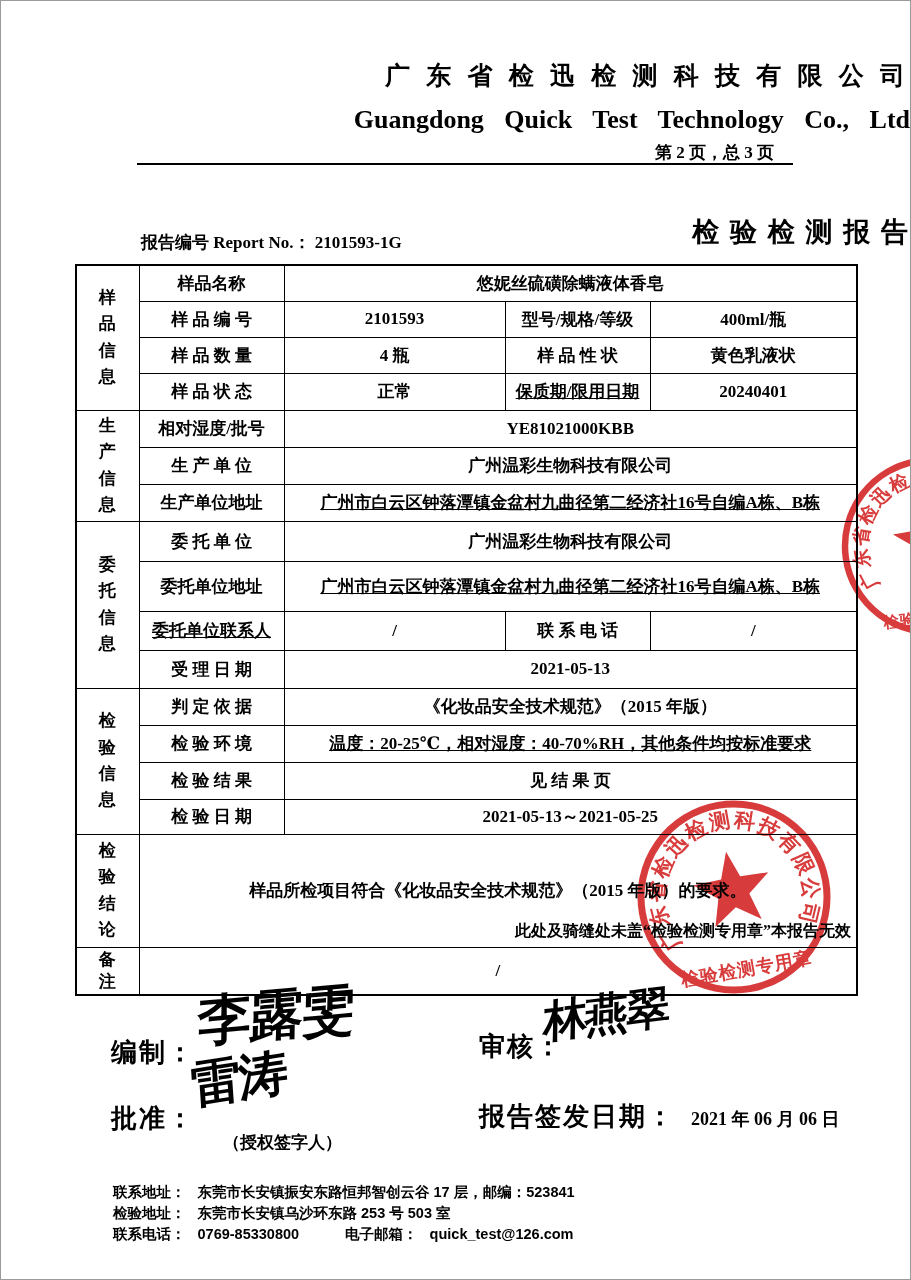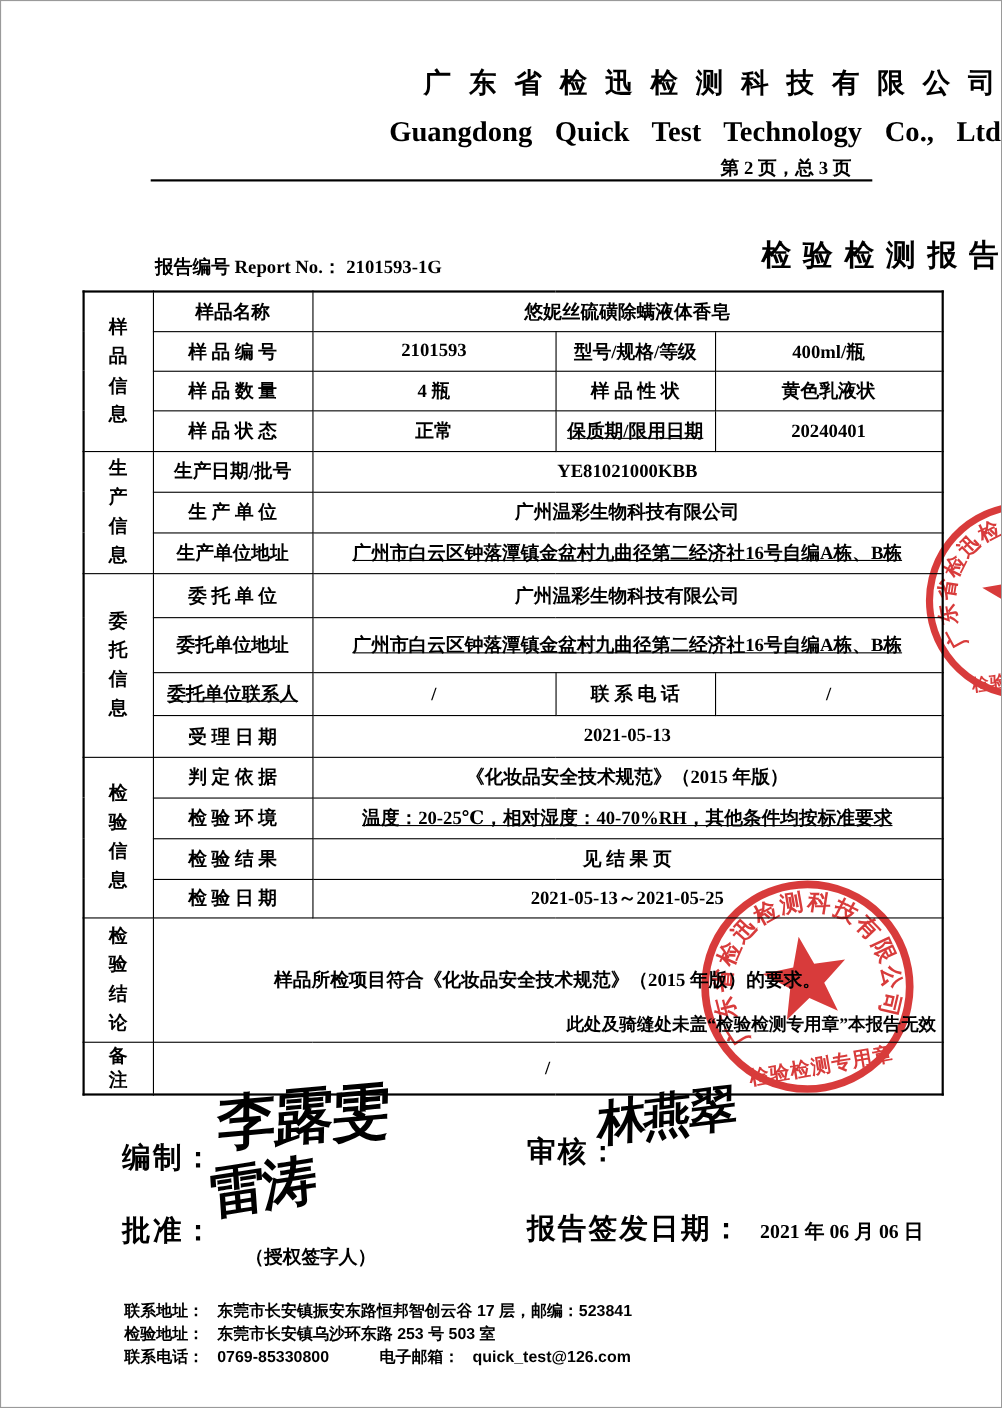--- a/index.html
+++ b/index.html
@@ -118,21 +118,21 @@
         <td>正常</td>
         <td class="small">保质期/限用日期</td>
         <td>20240401</td>
       </tr>
 
       <tr style="height:37px">
         <td class="cat" rowspan="3">生
 产
 信
 息</td>
-        <td>生产日期/批号</td>
+        <td>相对湿度/批号</td>
         <td colspan="3">YE81021000KBB</td>
       </tr>
       <tr style="height:37px">
         <td>生 产 单 位</td>
         <td colspan="3">广州温彩生物科技有限公司</td>
       </tr>
       <tr style="height:37px">
         <td>生产单位地址</td>
         <td colspan="3" class="small">广州市白云区钟落潭镇金盆村九曲径第二经济社16号自编A栋、B栋</td>
       </tr>

